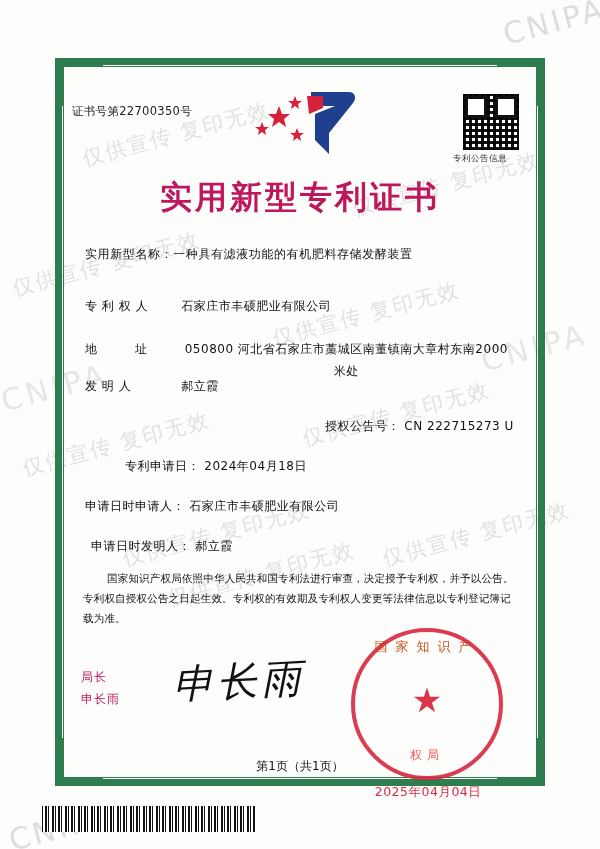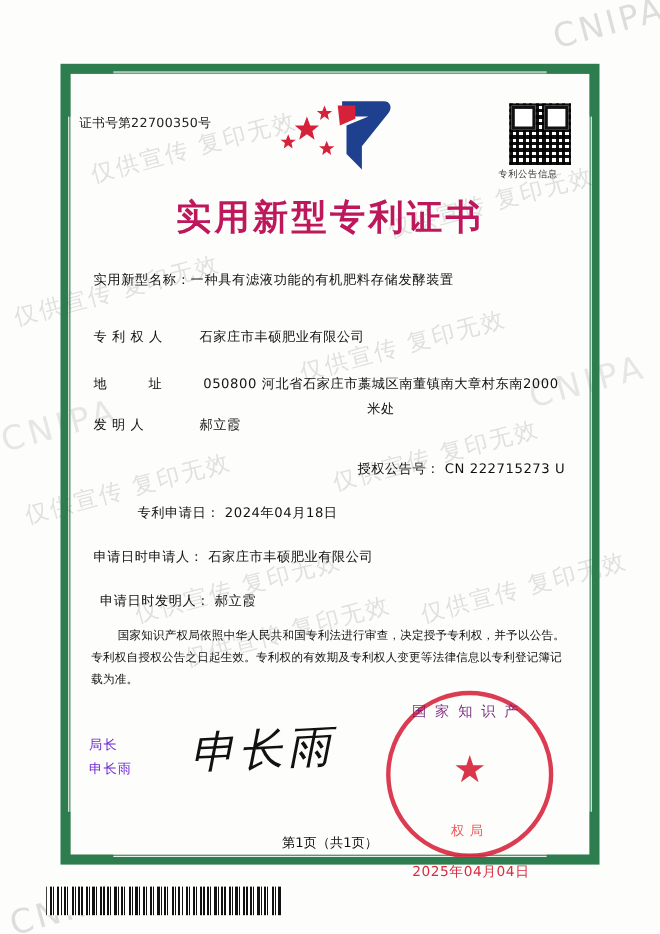--- a/index.html
+++ b/index.html
@@ -185,21 +185,21 @@
   }
   #notes .n1 { text-indent: 24px; }
 
   #director-label {
     position: absolute;
     left: 18px;
     top: 600px;
     font-size: 12px;
     line-height: 22px;
     letter-spacing: 1px;
-    color: #6d28d9;
+    color: #be185d;
   }
 
   #signature {
     position: absolute;
     left: 110px;
     top: 588px;
     font-size: 40px;
     color: #111;
     font-family: "DejaVu Serif", "Liberation Serif", serif;
     font-style: italic;
@@ -230,21 +230,21 @@
     color: #d6213a;
     font-size: 34px;
     opacity: 0.9;
     line-height: 1;
   }
   #seal .sealtext {
     position: absolute;
     left: 0; right: 0;
     top: 10px;
     text-align: center;
-    color: #701a75;
+    color: #c2410c;
     font-size: 13px;
     letter-spacing: 8px;
     opacity: 0.9;
   }
   #seal .sealtext2 {
     position: absolute;
     left: 0; right: 0;
     bottom: 16px;
     text-align: center;
     color: #ef4444;

